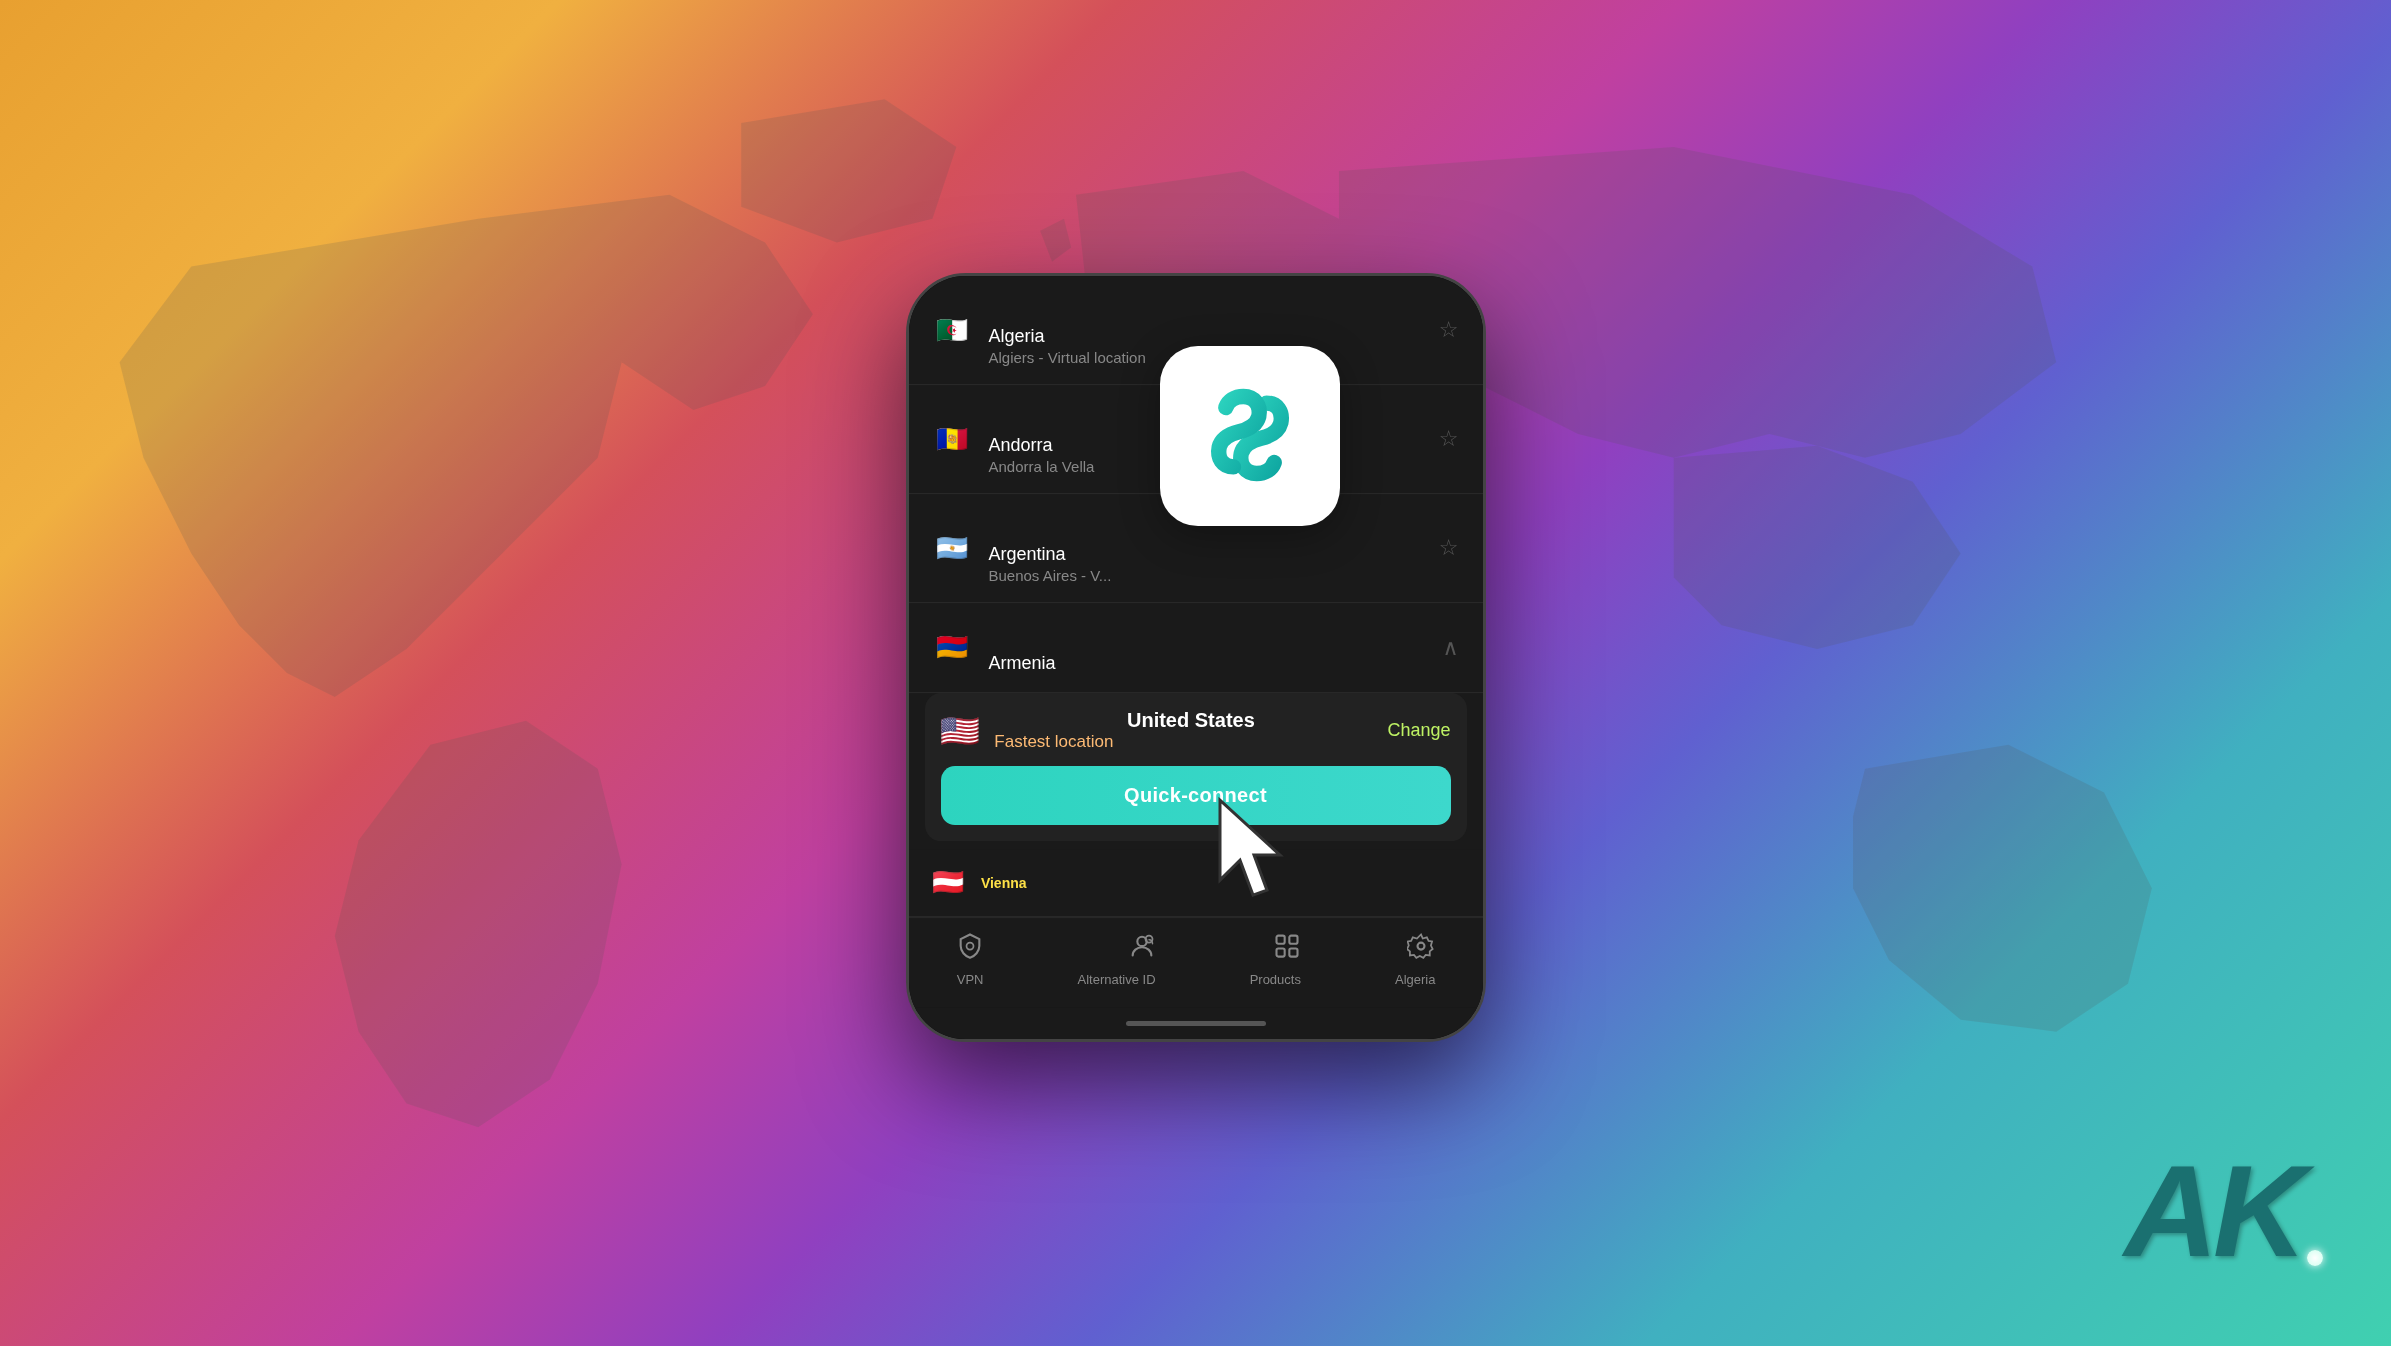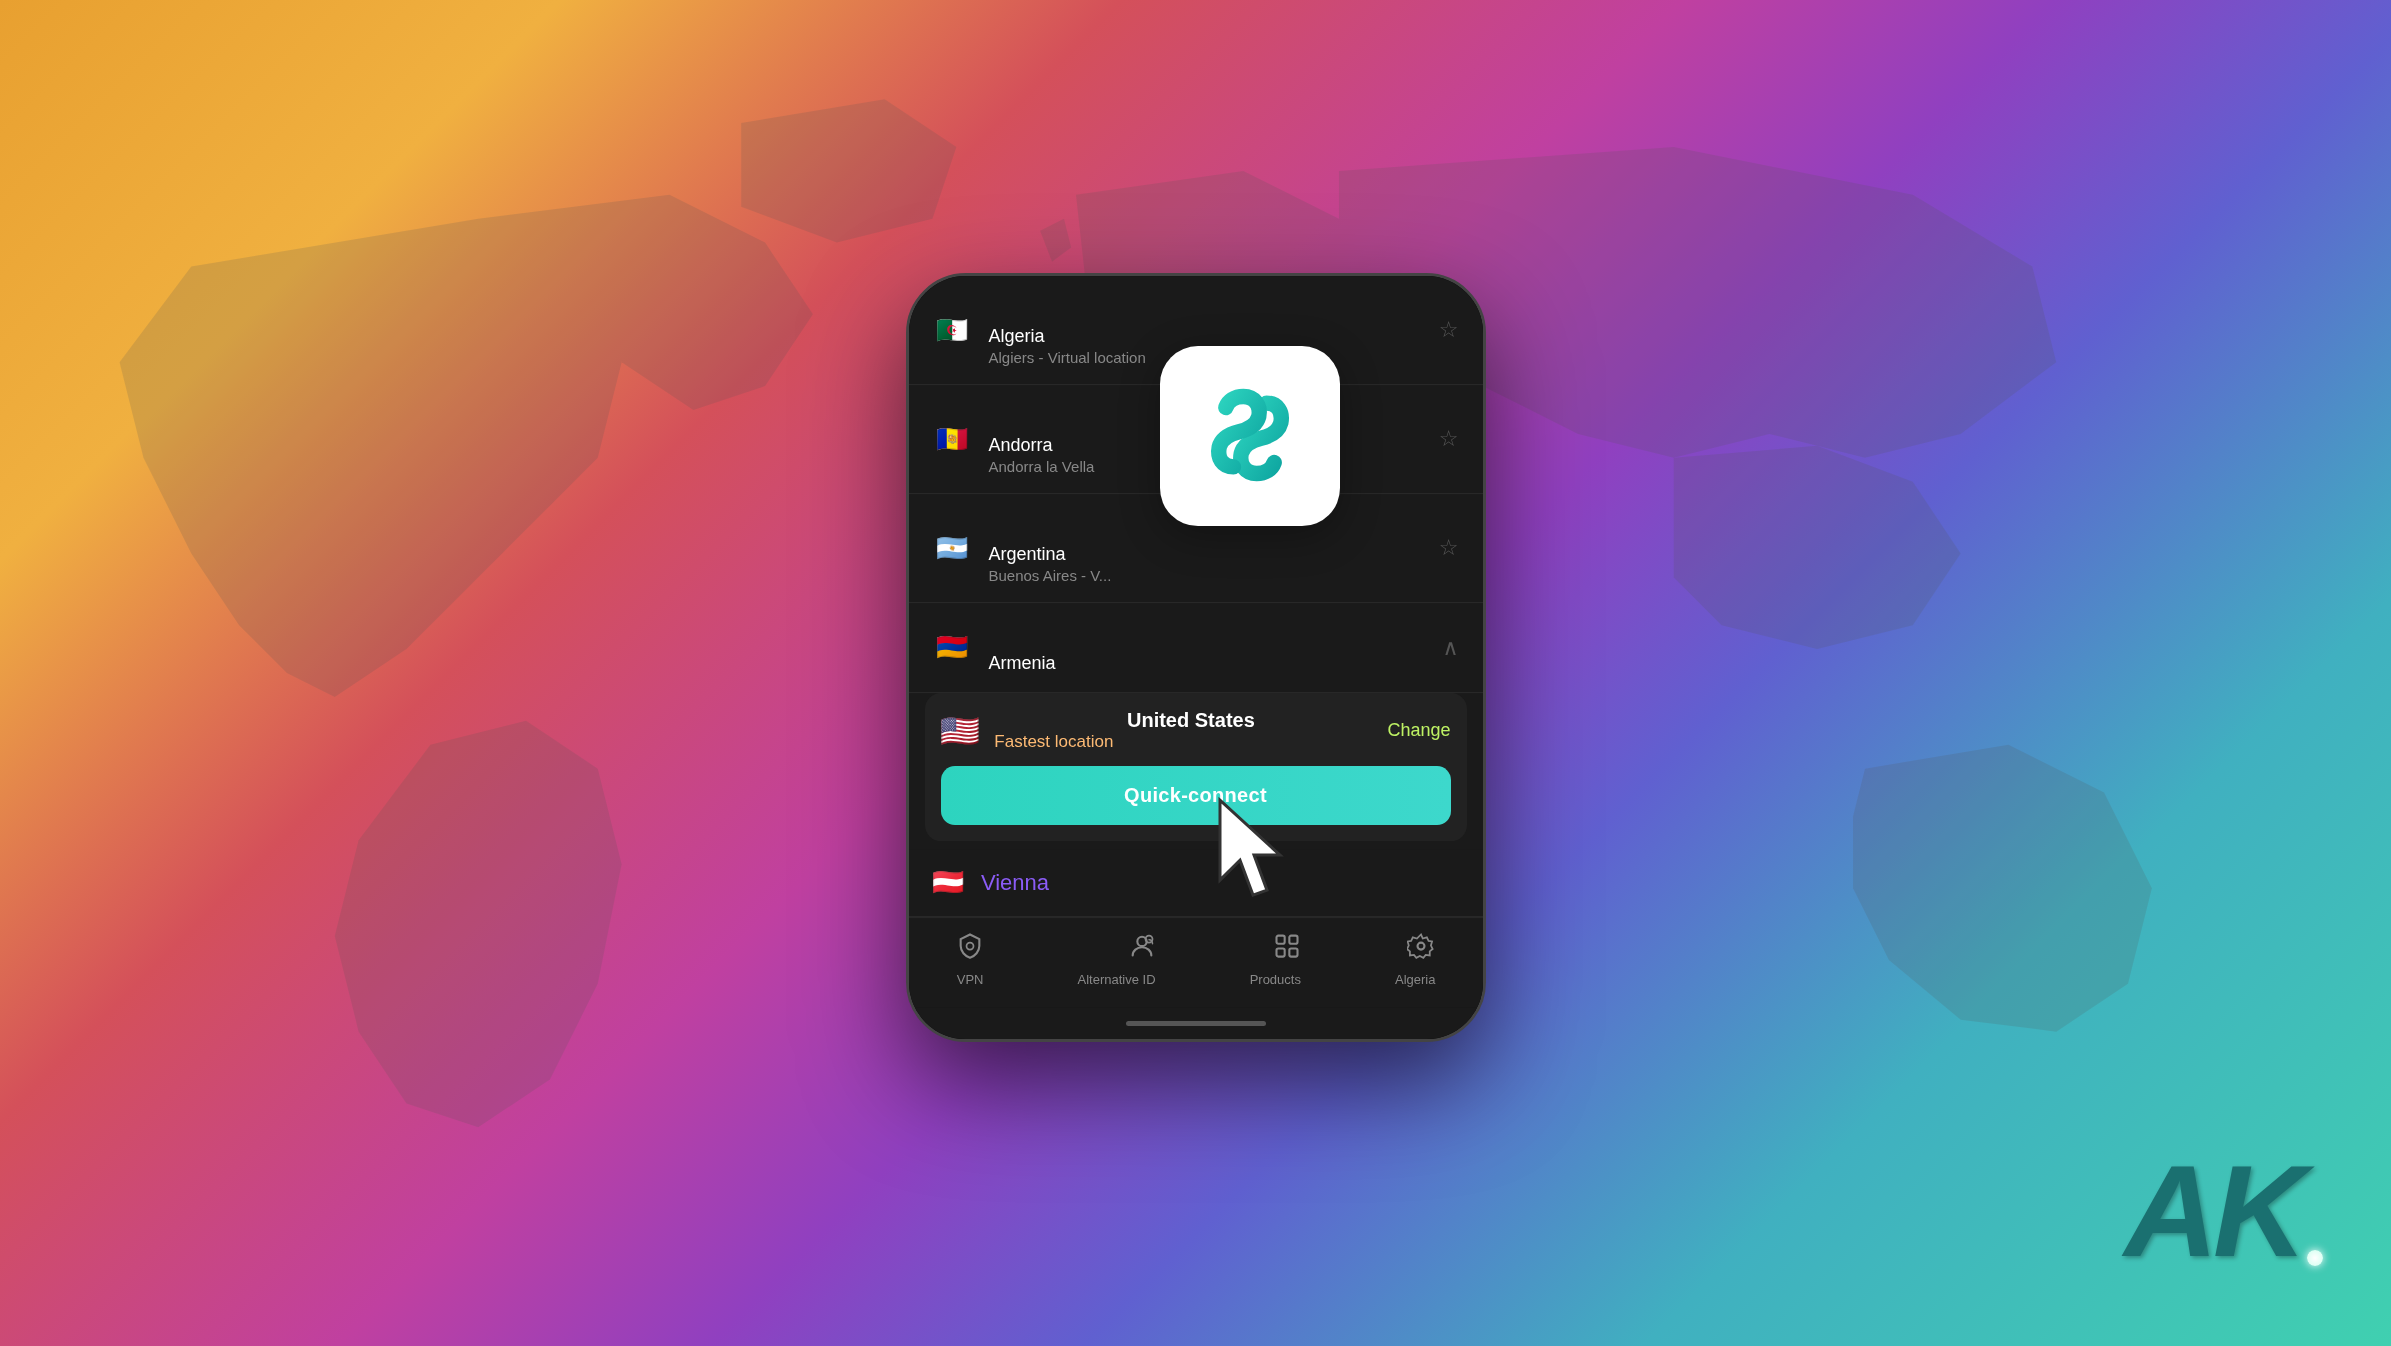--- a/index.html
+++ b/index.html
@@ -231,23 +231,23 @@
       border-bottom: 1px solid #2a2a2a;
       background: #1a1a1a;
     }
 
     .austria-flag {
       font-size: 26px;
       margin-right: 16px;
     }
 
     .vienna-name {
-      color: #8b5cf6;
-      font-size: 22px;
-      font-weight: 400;
+      color: #fde047;
+      font-size: 14px;
+      font-weight: 700;
       flex: 1;
     }
 
     
     .bottom-nav {
       background: #1a1a1a;
       display: flex;
       justify-content: space-around;
       padding: 10px 0 16px;
       border-top: 1px solid #2a2a2a;

